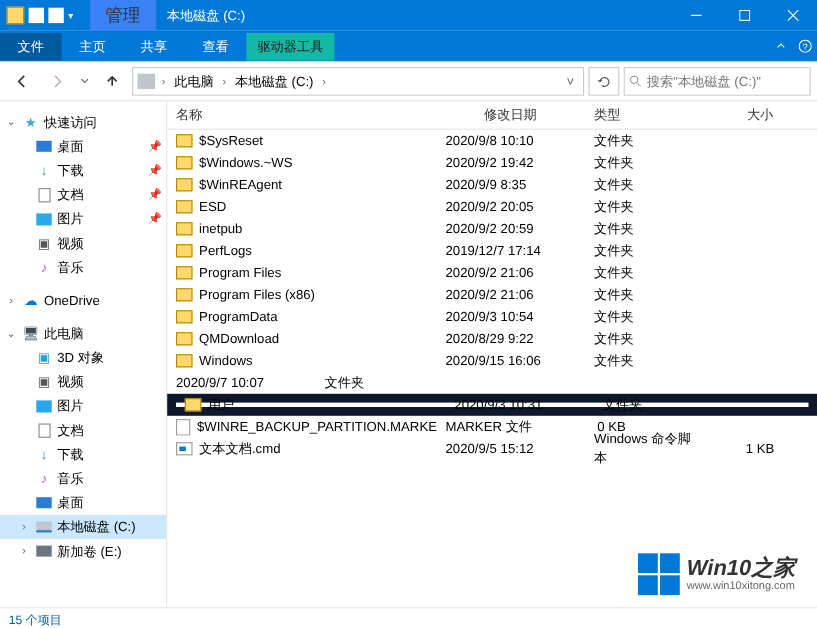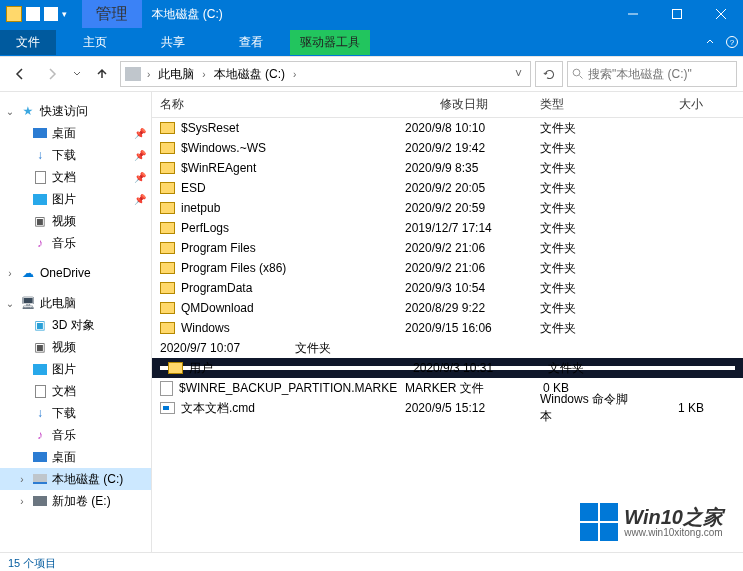--- a/index.html
+++ b/index.html
@@ -13,22 +13,22 @@
   .titlebar .sep { width: 1px; background: rgba(255,255,255,0.4); margin: 4px 2px; }
   .tab-manage { background: #3b82f6; color: #333; padding: 4px 14px; font-size: 16px; display: flex; align-items: center; }
   .titlebar .title { flex: 1; display: flex; align-items: center; padding: 0 10px; }
   .winbtns { display: flex; }
   .winbtn { width: 44px; display: flex; align-items: center; justify-content: center; cursor: pointer; }
   .winbtn svg { width: 10px; height: 10px; }
 
   
   .ribbon { height: 28px; background: #0078d7; display: flex; align-items: center; font-size: 12px; color: #fff; }
   .ribbon .filetab { background: #005a9e; padding: 4px 16px; display: flex; align-items: center; }
-  .ribbon .tab { padding: 4px 27px; display: flex; align-items: center; cursor: pointer; }
-  .ribbon .context-tab { background: #22c55e; color: #222; padding: 4px 10px; display: flex; align-items: center; }
+  .ribbon .tab { padding: 4px 16px; display: flex; align-items: center; cursor: pointer; }
+  .ribbon .context-tab { background: #14b8a6; color: #222; padding: 4px 10px; display: flex; align-items: center; }
   .ribbon .spacer { flex: 1; }
   .ribbon .collapse { width: 22px; display: flex; align-items: center; justify-content: center; cursor: pointer; }
   .ribbon .help { width: 22px; display: flex; align-items: center; justify-content: center; cursor: pointer; }
 
   
   .navbar { height: 36px; border-top: 1px solid #e5e5e5; border-bottom: 1px solid #e5e5e5; display: flex; align-items: center; padding: 3px 6px; gap: 4px; background: #fff; }
   .navbtn { width: 28px; height: 28px; display: flex; align-items: center; justify-content: center; cursor: pointer; color: #888; }
   .navbtn.active { color: #333; }
   .addrbox { flex: 1; height: 26px; border: 1px solid #ccc; display: flex; align-items: center; padding: 0 4px; font-size: 12px; gap: 4px; }
   .addrbox .ico { width: 16px; height: 14px; background: #c0c6cc; }

